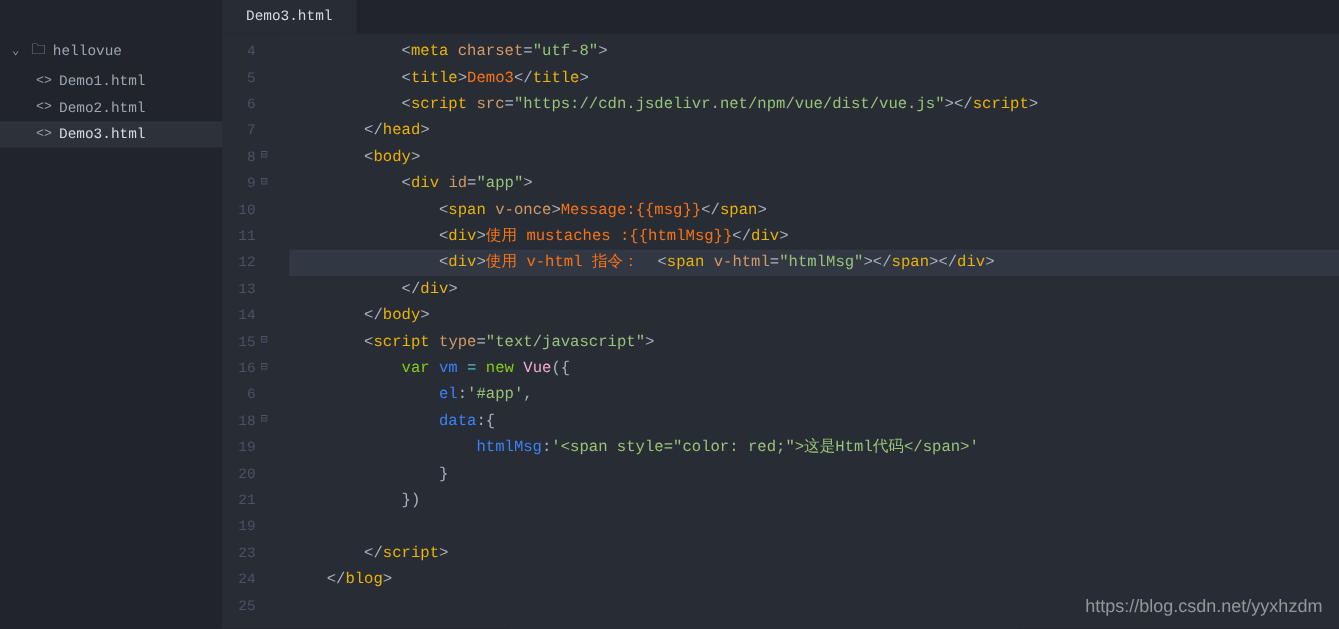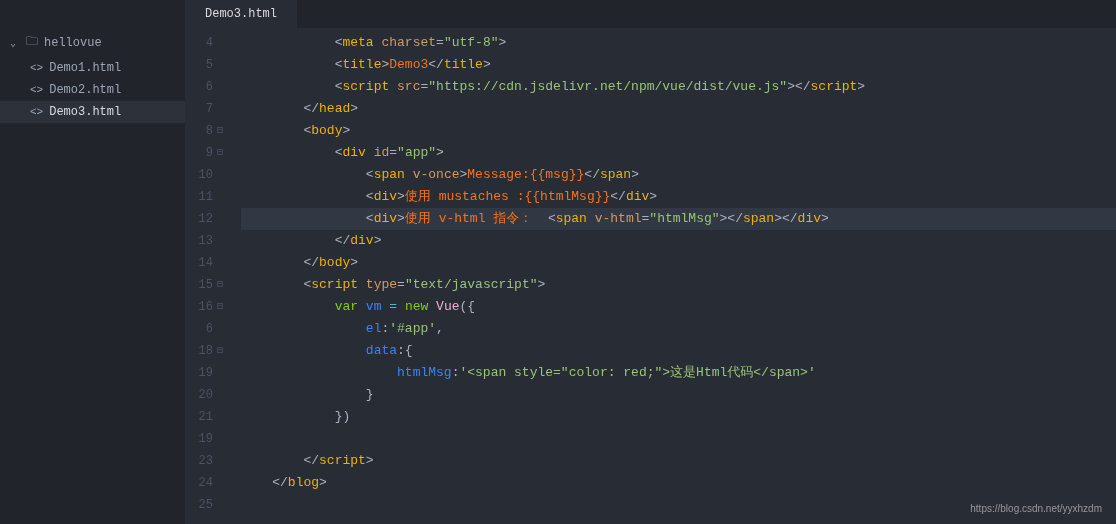--- a/index.html
+++ b/index.html
@@ -121,21 +121,21 @@
     .t-text { color: #f97316; text-align: center; }
     .t-keyword { color: #84cc16; }
     .t-var { color: #3b82f6; }
     .t-func { color: #f9a8d4; }
     .t-op { color: #56b6c2; }
     .watermark {
       position: absolute;
       bottom: 10px;
       right: 14px;
       color: rgba(220,220,220,0.6);
-      font-size: 10px;
+      font-size: 15px;
       font-family: Arial, sans-serif;
     }
   </style>
 </head>
 <body>
 
 <div class="container">
   <div class="sidebar">
     <div class="folder-row">
       <span class="chevron">⌄</span>

